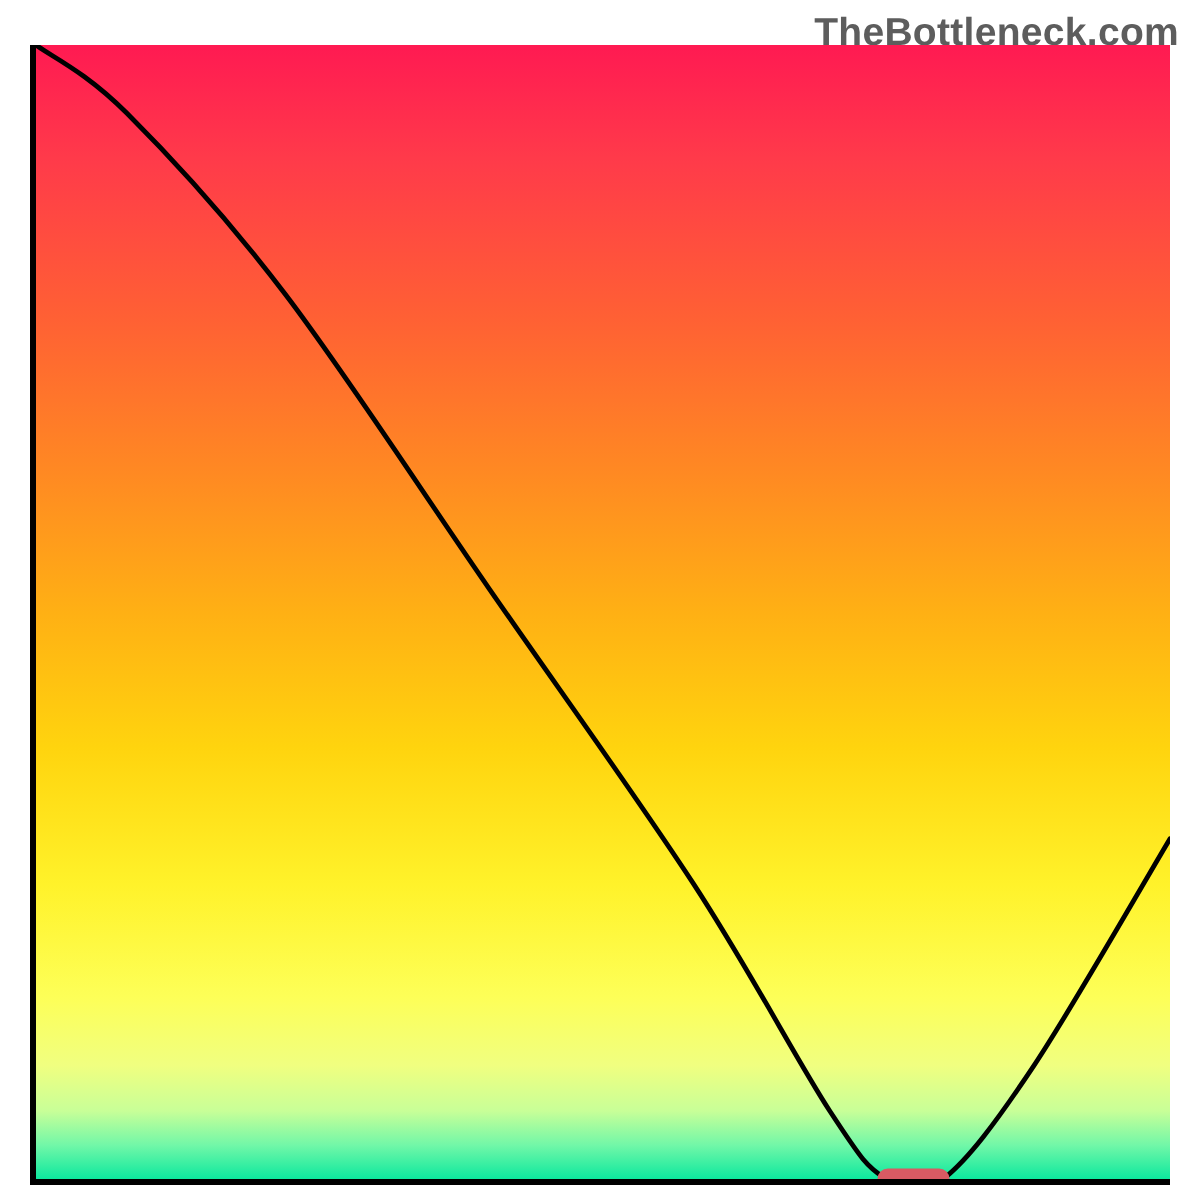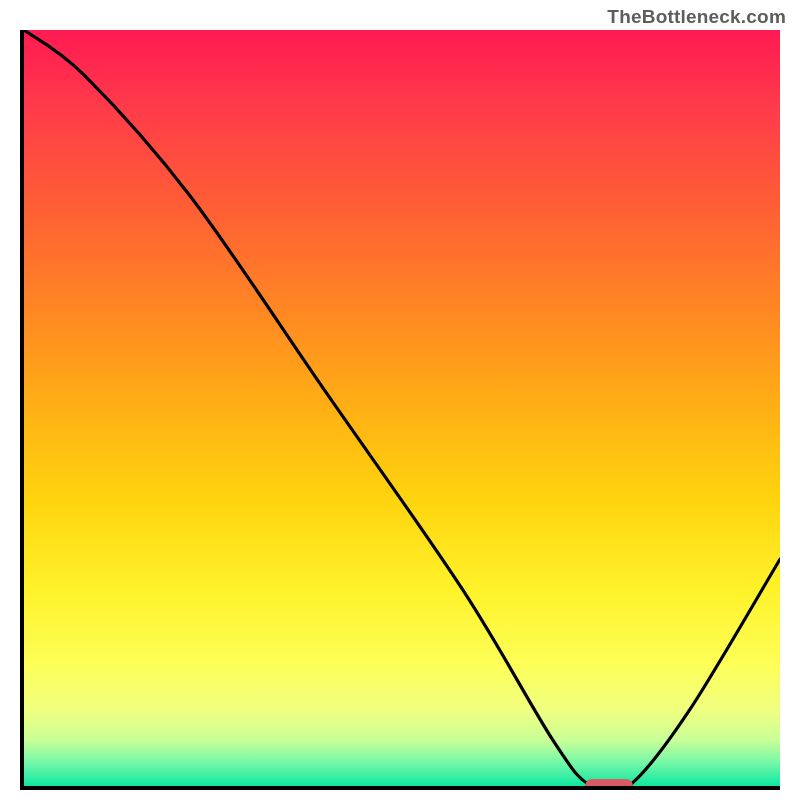--- a/index.html
+++ b/index.html
@@ -13,21 +13,21 @@
   }
   .canvas {
     position: relative;
     width: 800px;
     height: 800px;
   }
   .watermark {
     position: absolute;
     top: 6px;
     right: 14px;
-    font-size: 19px;
+    font-size: 26px;
     font-weight: 600;
     color: #5d5d5d;
     letter-spacing: 0.2px;
   }
   .plot-area {
     position: absolute;
     left: 20px;
     top: 30px;
     width: 760px;
     height: 760px;

